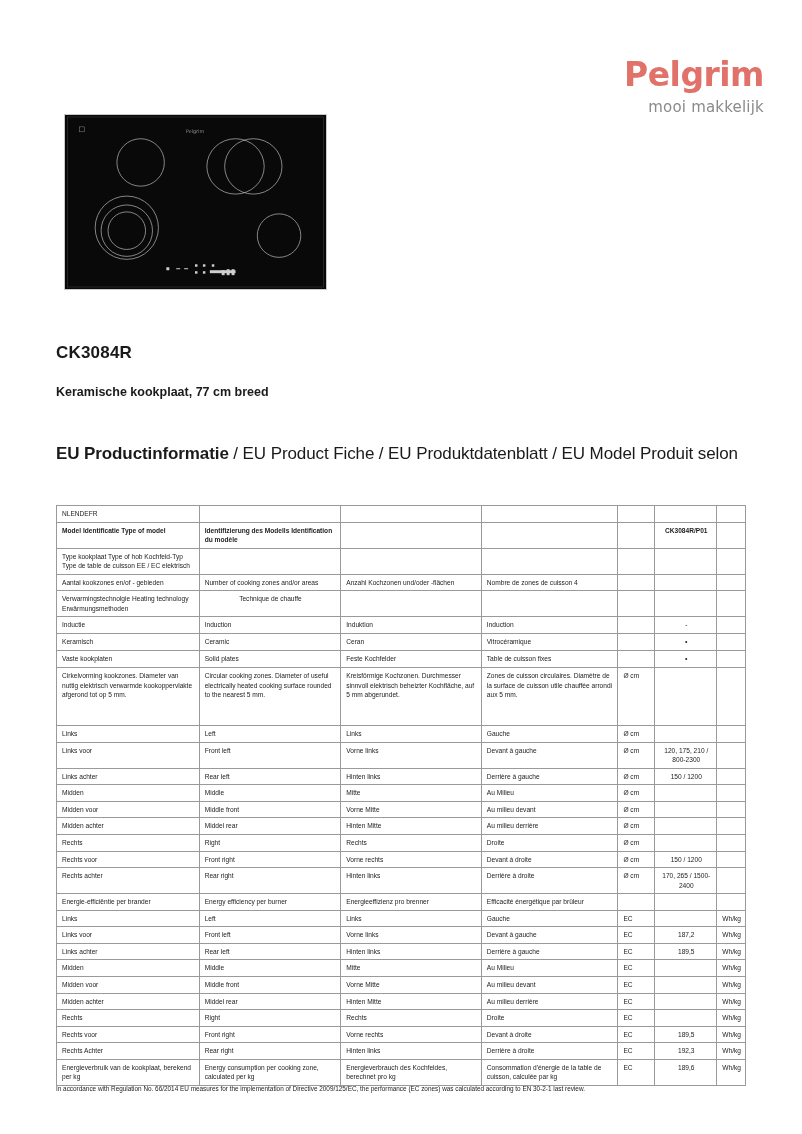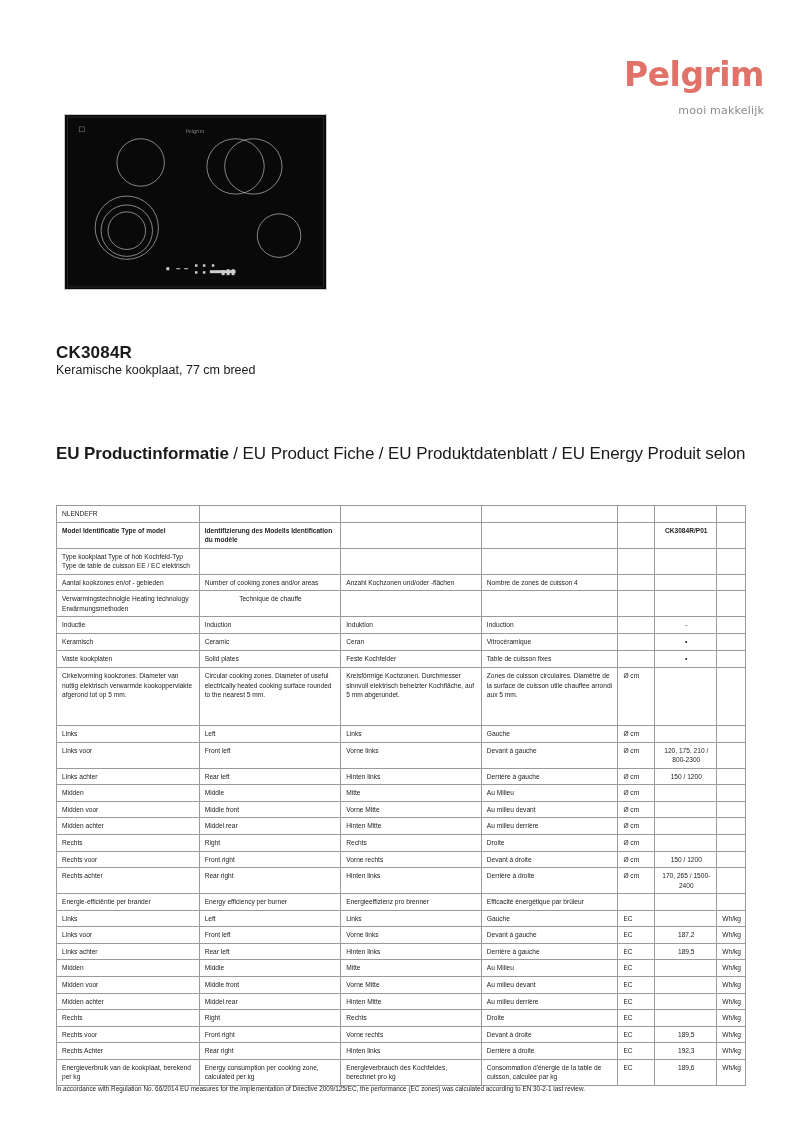--- a/index.html
+++ b/index.html
@@ -27,22 +27,22 @@
   }
   .logo-word {
     font-size: 33px;
     font-weight: bold;
     color: #e0726a;
     letter-spacing: -0.5px;
     line-height: 1;
     font-family: "DejaVu Sans", sans-serif;
   }
   .logo-tag {
-    margin-top: 13px;
-    font-size: 11px;
+    margin-top: 7px;
+    font-size: 15px;
     color: #8a8a8a;
     letter-spacing: 0.2px;
     font-family: "DejaVu Sans", sans-serif;
   }
 
   
   .product-photo {
     position: absolute;
     left: 64px;
     top: 114px;
@@ -60,23 +60,23 @@
     left: 56px;
     top: 343px;
     font-size: 17px;
     font-weight: bold;
     letter-spacing: 0.2px;
     text-align: right;
   }
   .subtitle {
     position: absolute;
     left: 56px;
-    top: 363px;
+    top: 385px;
     font-size: 12.5px;
-    font-weight: normal;
+    font-weight: bold;
   }
   .eu-heading {
     position: absolute;
     left: 56px;
     top: 444px;
     font-size: 17px;
     white-space: nowrap;
     letter-spacing: -0.1px;
   }
   .eu-heading b { font-weight: bold; }
@@ -167,21 +167,21 @@
       <rect x="146" y="157" width="26" height="3"></rect>
       <rect x="158" y="157" width="3" height="5"></rect>
       <rect x="163" y="156" width="3" height="6"></rect>
       <rect x="168" y="156" width="3" height="6"></rect>
     </g>
   </svg>
 </div>
 
 <div class="model-title">CK3084R</div>
 <div class="subtitle">Keramische kookplaat, 77 cm breed</div>
-<div class="eu-heading"><b>EU Productinformatie</b><span> / EU Product Fiche / EU Produktdatenblatt / EU Energy Produit selon</span></div>
+<div class="eu-heading"><b>EU Productinformatie</b><span> / EU Product Fiche / EU Produktdatenblatt / EU Model Produit selon</span></div>
 
 <div class="table-wrap">
   <table class="spec">
     <colgroup>
       <col class="c0">
         <col class="c1">
         <col class="c2">
         <col class="c3">
         <col class="c4">
         <col class="c5">

